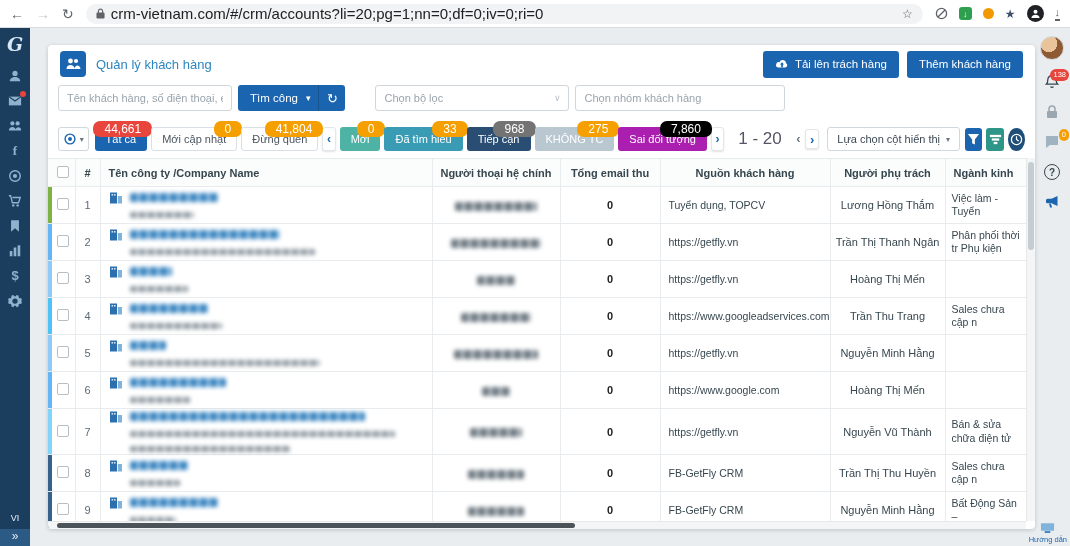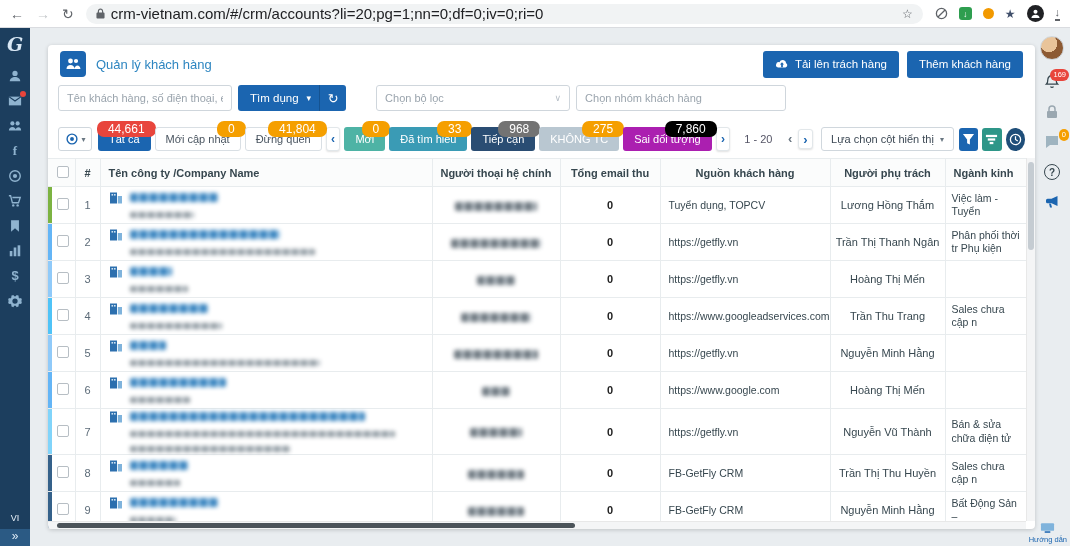--- a/index.html
+++ b/index.html
@@ -59,21 +59,21 @@
   .asg { flex:1; }
 
   .filter-row { display:flex; align-items:center; padding:8px 10px 7px 10px; flex-shrink:0; }
   .target-btn { height:24px; width:40px; border:1px solid #d0d7dd; border-radius:3px; background:#fff; display:flex; align-items:center; justify-content:center; gap:3px; margin-right:6px; cursor:pointer; }
   .target-btn svg { width:14px; height:14px; }
   .target-btn .car { font-size:8px; color:#6a7782; }
   .tab { position:relative; height:24px; line-height:23px; padding:0 10px; font-size:11px; border-radius:3px; margin-right:4px; white-space:nowrap; cursor:pointer; border:1px solid transparent; }
   .tab.lite { border-color:#d9dfe4; }
   .badge { position:absolute; top:-7px; right:-6px; color:#fff; font-size:12px; line-height:1; padding:2px 11px; border-radius:7px; min-width:8px; text-align:center; }
   .tab-nav { height:24px; width:17px; background:#fff; border:1px solid #e2e7ea; border-radius:3px; color:#1b65b0; font-weight:bold; font-size:12px; line-height:22px; text-align:center; margin-right:4px; cursor:pointer; box-shadow:0 1px 2px rgba(0,0,0,.12); }
-  .range { margin-left:auto; font-size:11px; color:#556; padding:0 10px; white-space:nowrap; }
+  .range { margin-left:auto; font-size:17px; color:#556; padding:0 10px; white-space:nowrap; }
   .pg-btn { height:20px; width:18px; color:#6a7782; font-size:13px; font-weight:bold; text-align:center; line-height:19px; cursor:pointer; }
   .pg-btn.boxed { background:#fff; border:1px solid #e2e7ea; border-radius:3px; box-shadow:0 1px 2px rgba(0,0,0,.12); color:#1b65b0; margin-right:8px; }
   .cols-btn { height:24px; background:#fff; border:1px solid #d0d7dd; border-radius:3px; font-size:11px; color:#3c4854; display:flex; align-items:center; gap:6px; padding:0 9px; cursor:pointer; margin-right:5px; white-space:nowrap; }
   .cols-btn .car { font-size:8px; color:#6a7782; }
   .sq-btn { width:23px; height:23px; border-radius:3px; border:none; display:flex; align-items:center; justify-content:center; cursor:pointer; margin-right:4px; }
   .sq-btn svg { width:13px; height:13px; fill:#fff; }
   .sq-blue { background:#1b65b0; }
   .sq-teal { background:#2e9688; }
   .sq-clock { background:#1f4e79; border-radius:50%; margin-right:0; }
 
@@ -239,21 +239,21 @@
           </button>
           <button class="btn-blue">
             <span>Thêm khách hàng</span>
           </button>
         </div>
       </div>
 
       <div class="search-row">
         <input class="inp kw" placeholder="Tên khách hàng, số điện thoại, email ..." style="">
         <div class="btn-search">
-          <span class="lbl">Tìm dụng</span>
+          <span class="lbl">Tìm công</span>
           <span class="car">▾</span>
           <span class="div"></span>
           <span class="rld">↻</span>
         </div>
         <div class="fake-select">
           <span>Chọn bộ lọc</span>
           <span class="chev">∨</span>
         </div>
         <input class="inp grp" placeholder="Chọn nhóm khách hàng" style="">
       </div>
@@ -585,21 +585,21 @@
 
     </div>
 
     <div class="rail">
       <span class="rail-avatar"></span>
       <span class="rail-ico">
         <svg viewBox="0 0 16 16">
             <path d="M8 1.5a4.2 4.2 0 00-4.2 4.2c0 3.2-1.3 4.4-1.3 4.4h11s-1.3-1.2-1.3-4.4A4.2 4.2 0 008 1.5z" fill="none" stroke="#37474f" stroke-width="1.3"></path>
             <path d="M6.6 12.5a1.5 1.5 0 002.8 0" fill="none" stroke="#37474f" stroke-width="1.3"></path>
           </svg>
-        <span class="rail-badge">169</span>
+        <span class="rail-badge">138</span>
       </span>
       <span class="rail-ico">
         <svg viewBox="0 0 16 16">
             <rect x="3" y="7" width="10" height="7" rx="1" fill="#9aa7b0"></rect>
             <path d="M5 7V5a3 3 0 016 0v2" fill="none" stroke="#9aa7b0" stroke-width="1.5"></path>
           </svg>
       </span>
       <span class="rail-ico">
         <svg viewBox="0 0 16 16">
             <path d="M2 2h12v9H6l-4 3z" fill="#9fb4c0"></path>

